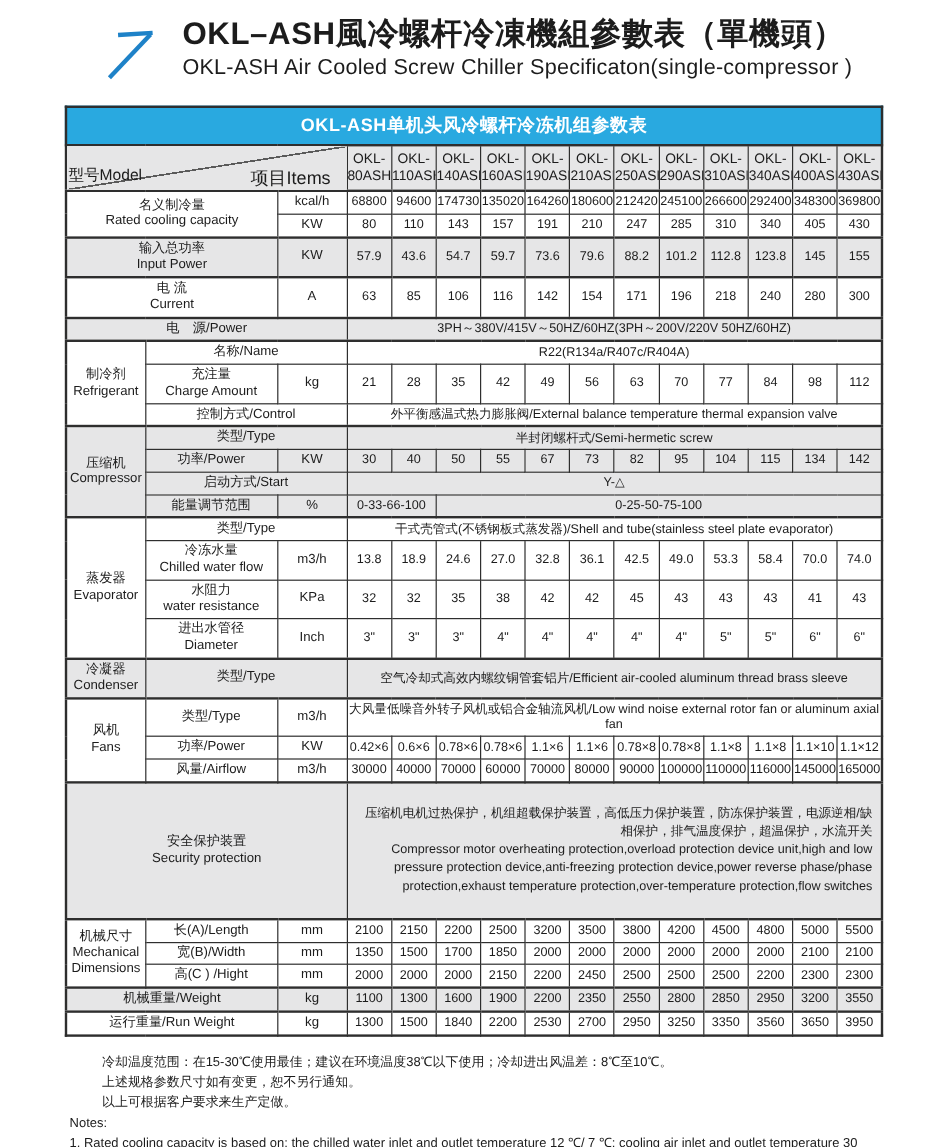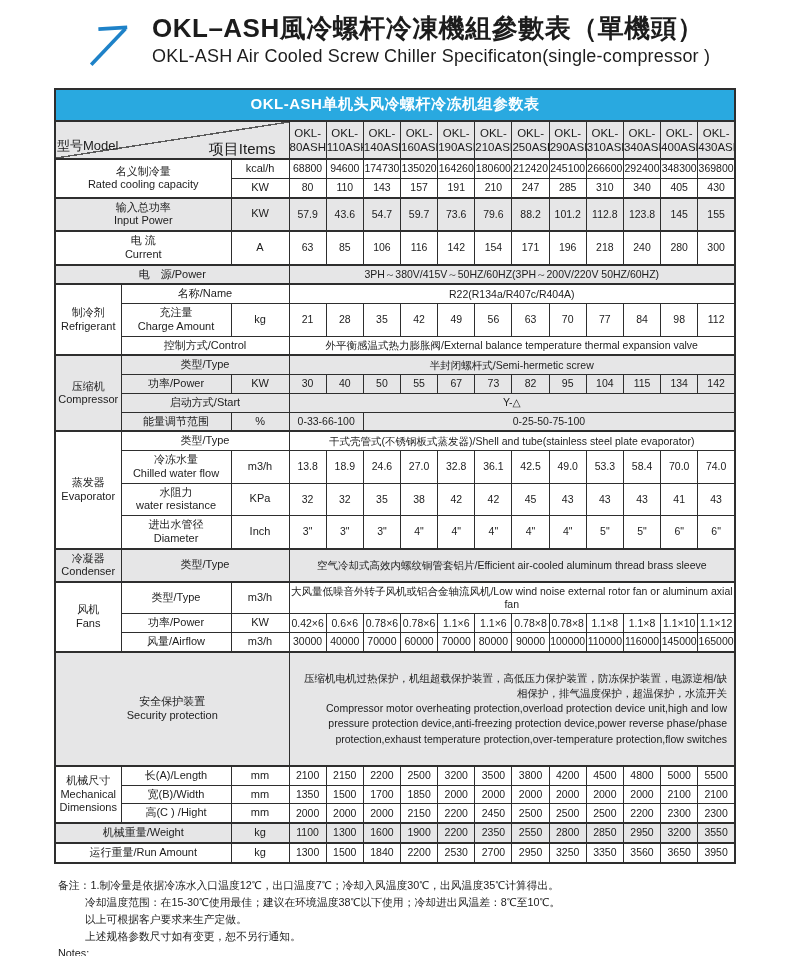--- a/index.html
+++ b/index.html
@@ -386,40 +386,39 @@
           <td class="v">2200</td>
           <td class="v">2350</td>
           <td class="v">2550</td>
           <td class="v">2800</td>
           <td class="v">2850</td>
           <td class="v">2950</td>
           <td class="v">3200</td>
           <td class="v">3550</td>
         </tr>
         <tr class="sec">
-          <td colspan="2">运行重量/Run Amount</td>
+          <td colspan="2">运行重量/Run Weight</td>
           <td>kg</td>
           <td class="v">1300</td>
           <td class="v">1500</td>
           <td class="v">1840</td>
           <td class="v">2200</td>
           <td class="v">2530</td>
           <td class="v">2700</td>
           <td class="v">2950</td>
           <td class="v">3250</td>
           <td class="v">3350</td>
           <td class="v">3560</td>
           <td class="v">3650</td>
           <td class="v">3950</td>
         </tr>
       </tbody>
   </table>
 </div>
 
 <div class="notes">
-  <div>备注：1.制冷量是依据冷冻水入口温度12℃，出口温度7℃；冷却入风温度30℃，出风温度35℃计算得出。</div>
   <div class="indent">冷却温度范围：在15-30℃使用最佳；建议在环境温度38℃以下使用；冷却进出风温差：8℃至10℃。</div>
+  <div class="indent">上述规格参数尺寸如有变更，恕不另行通知。</div>
   <div class="indent">以上可根据客户要求来生产定做。</div>
-  <div class="indent">上述规格参数尺寸如有变更，恕不另行通知。</div>
   <div>Notes:</div>
   <div>1. Rated cooling capacity is based on: the chilled water inlet and outlet temperature 12 ℃/ 7 ℃; cooling air inlet and outlet temperature 30 ℃/35 ℃.</div>
 
 </div>
 
 </body></html>

